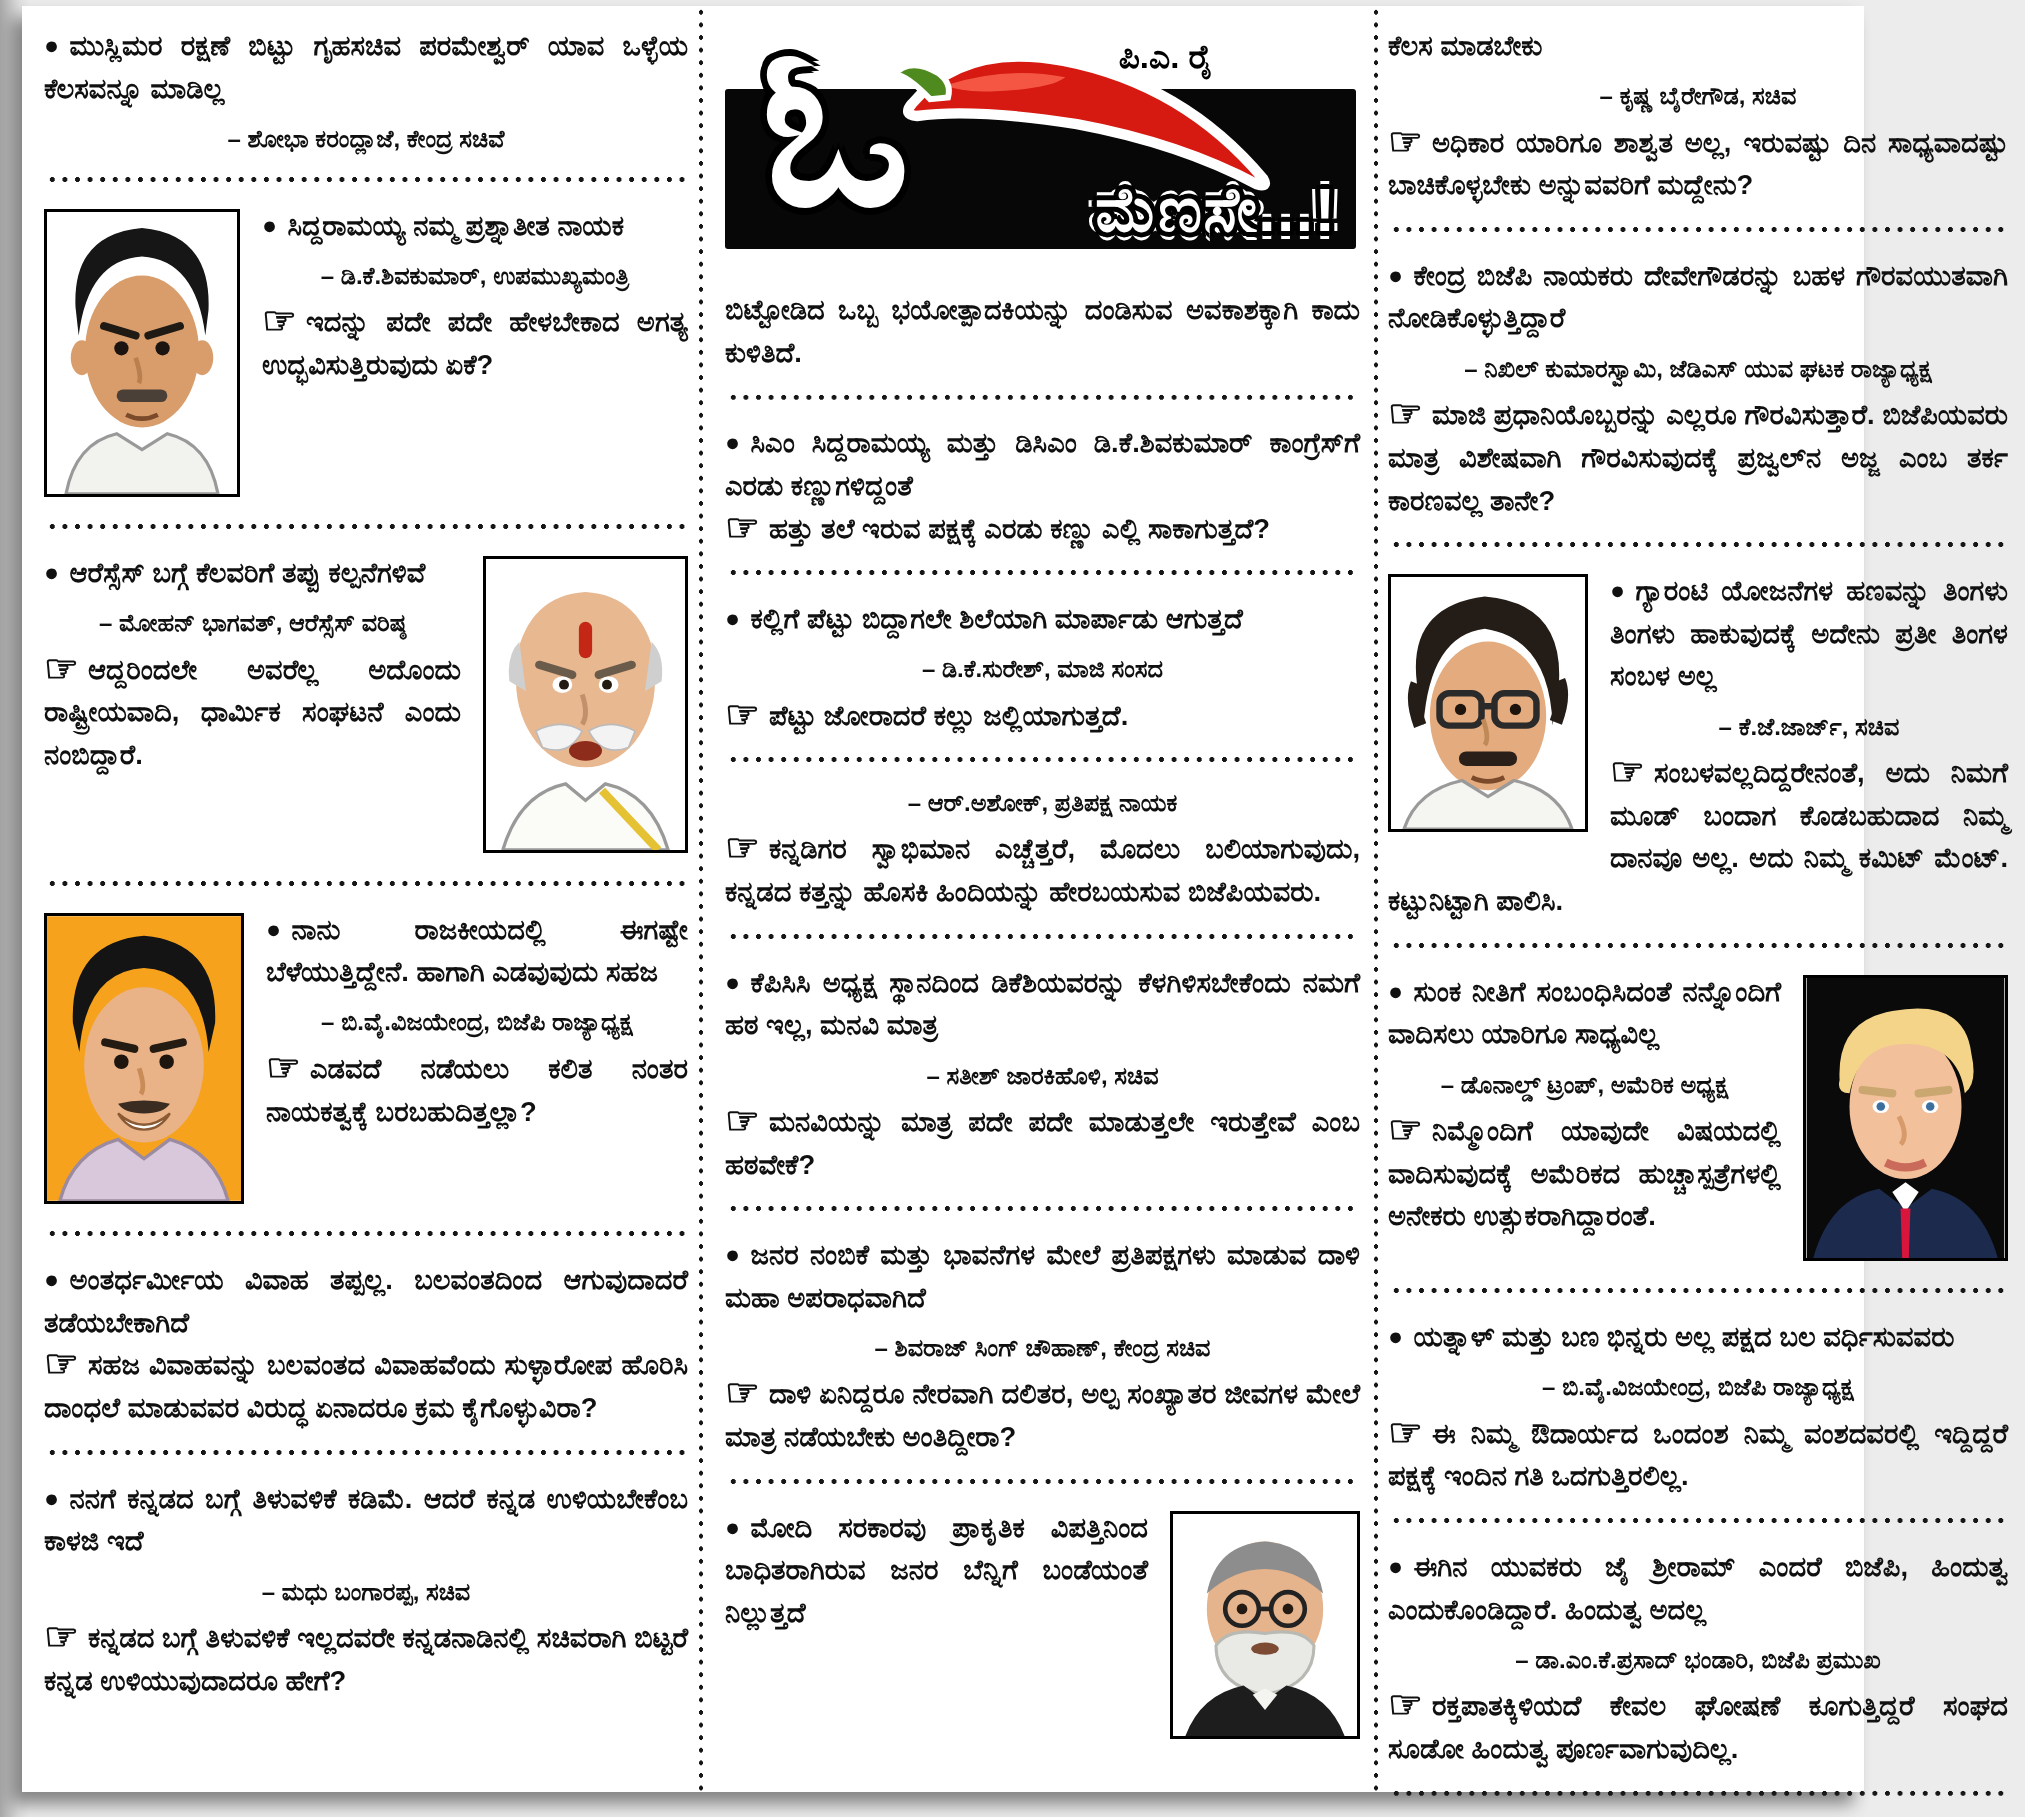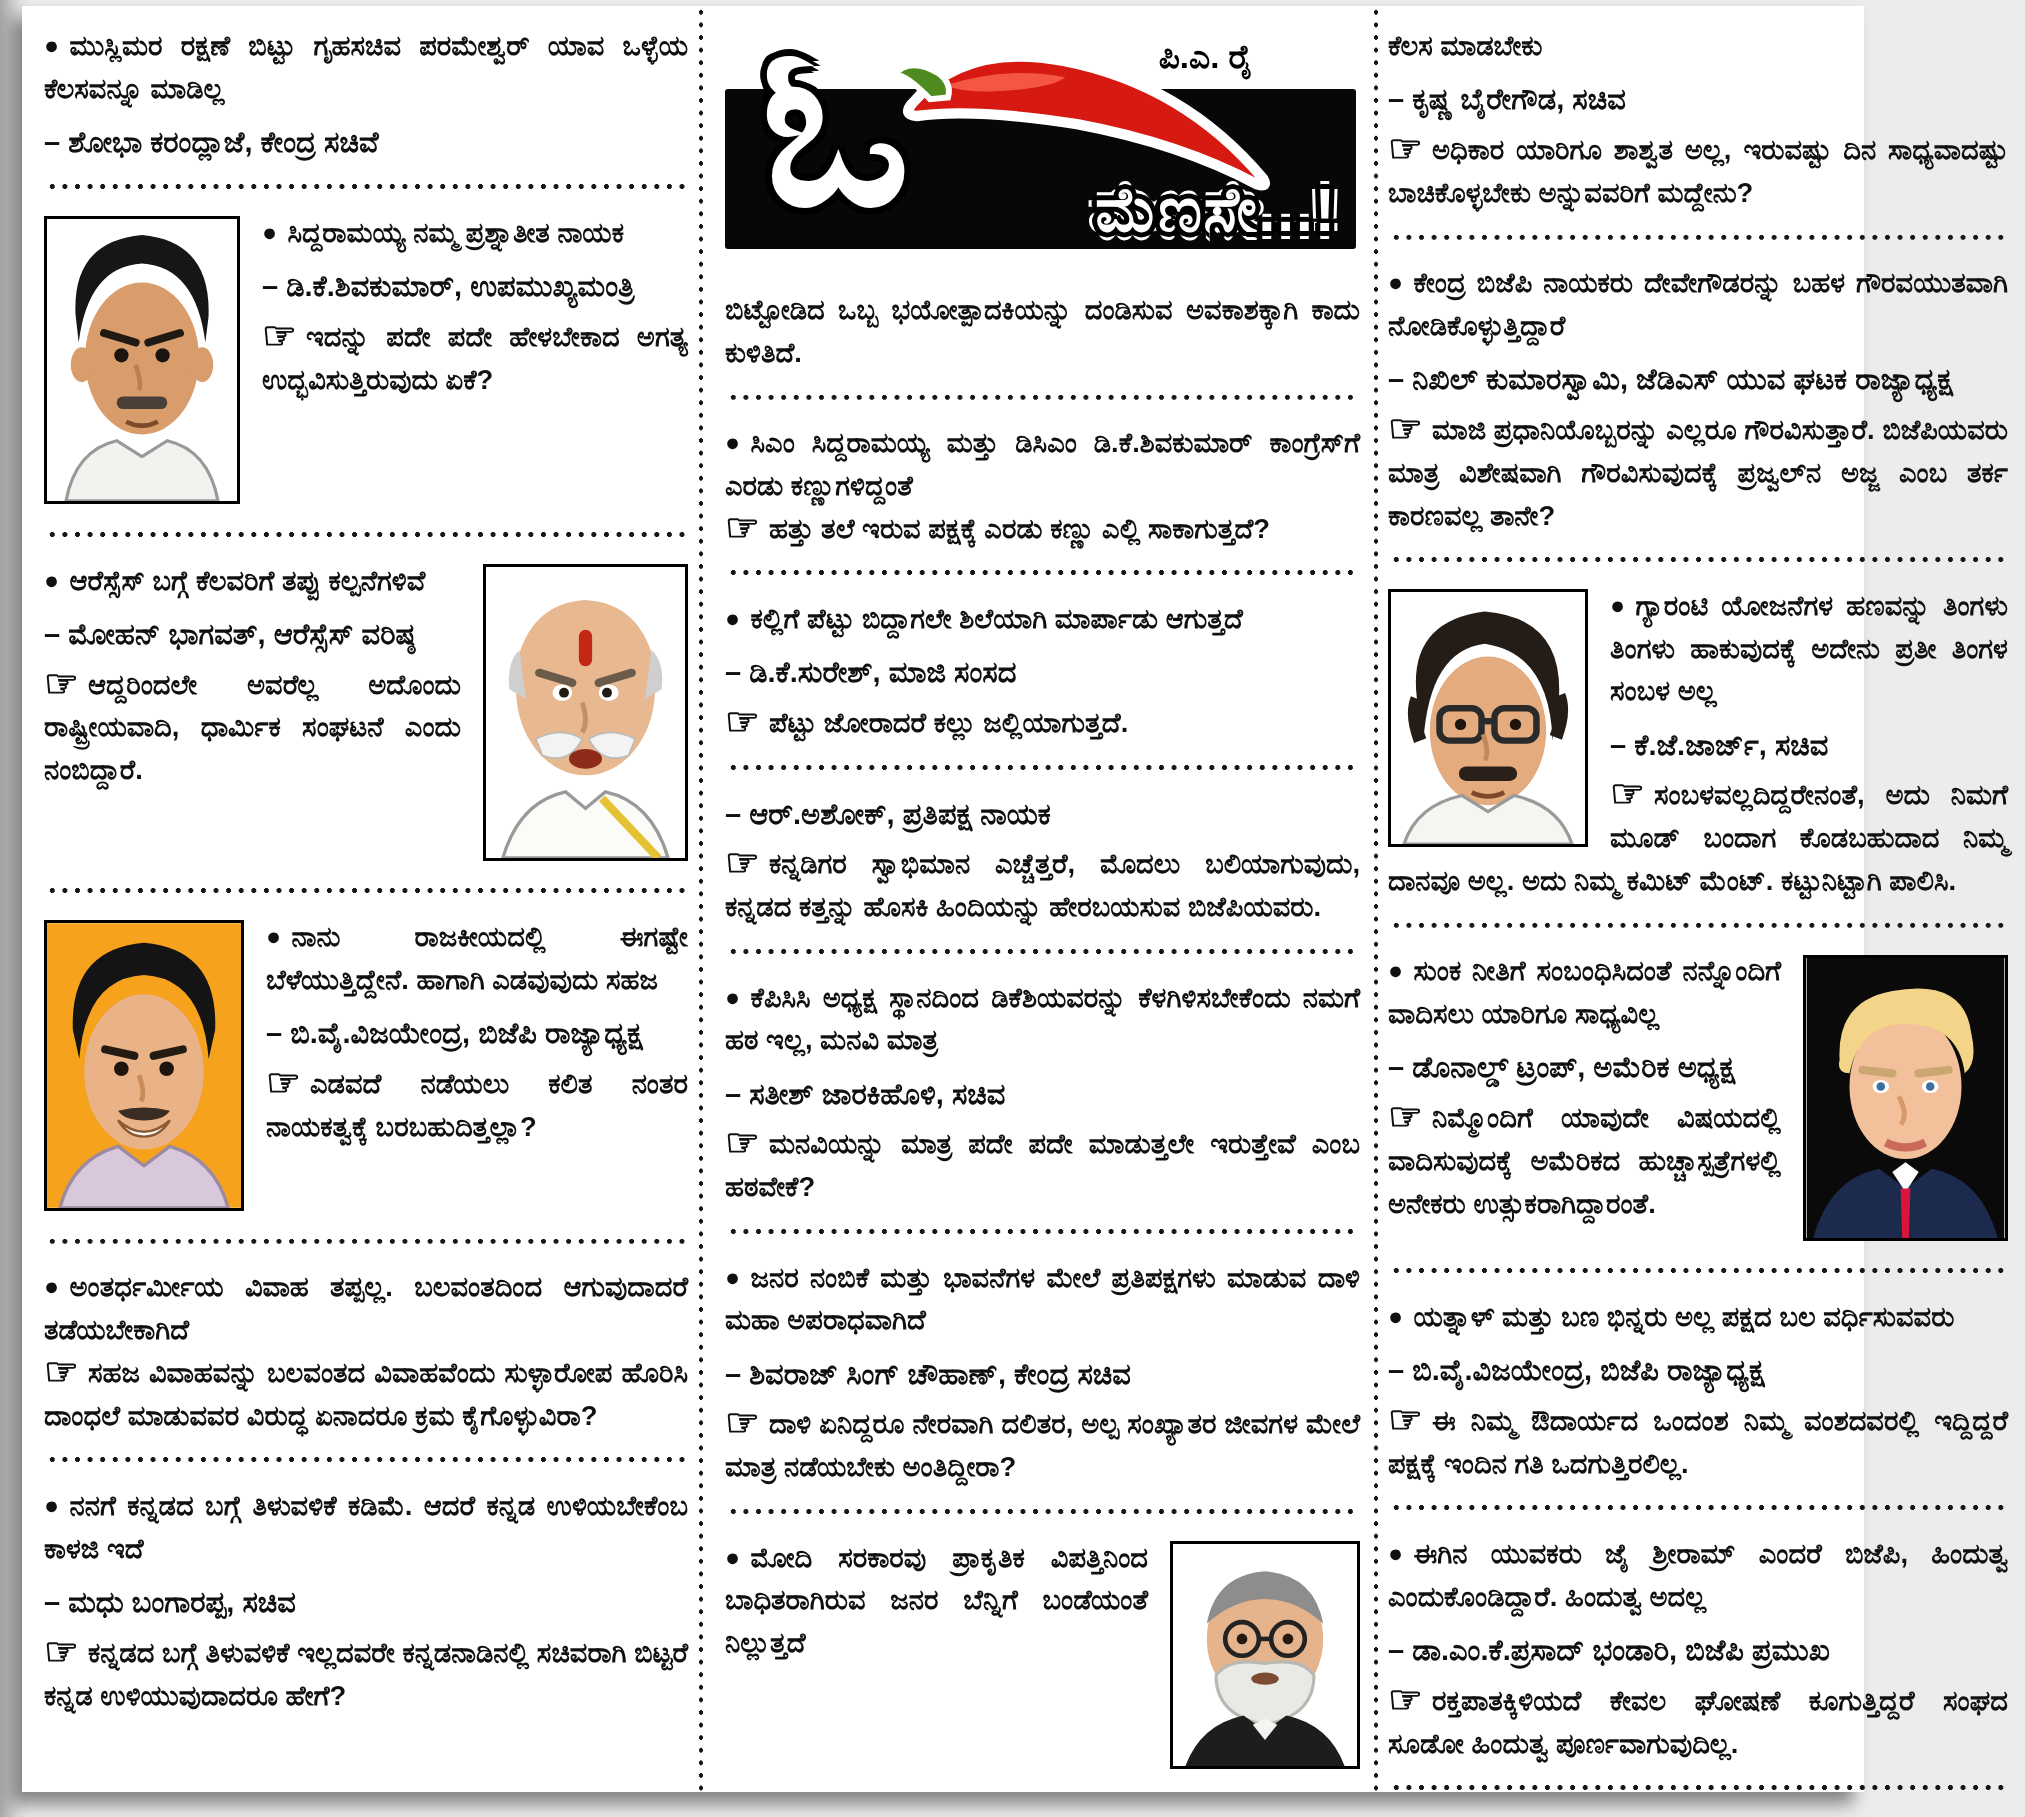--- a/index.html
+++ b/index.html
@@ -16,30 +16,30 @@
     background-size:6px 12.6px;background-repeat:repeat-y;}
   .vsep.v1{left:676px;}
   .vsep.v2{left:1351px;}
   .hsep{height:6.7px;margin:19px 1.5px 22px 1.5px;
     background-image:radial-gradient(circle 2.4px,#161616 95%,rgba(0,0,0,0) 100%);
     background-size:12.6px 6.7px;background-repeat:repeat-x;}
   .item{overflow:visible;}
   .item::after{content:"";display:block;clear:both;}
   p{margin:0;}
   .quote,.resp,.cont{font-size:27.4px;line-height:1.56;text-align:justify;}
-  .attr{font-size:29px;line-height:1.5;text-align:left;margin:10.4px 0 7.4px 0;}
+  .attr{font-size:24px;line-height:1.5;text-align:center;margin:10.4px 0 7.4px 0;}
   .bullet{display:inline-block;font-size:25px;margin-right:10.4px;transform:translateY(-1.5px);}
   .hand{display:inline-block;font-size:39px;line-height:0;margin-right:9px;transform:translateY(3px);}
   .portrait{border:3.7px solid #000;background:#fff;overflow:hidden;}
   .pl{float:left;margin:4.4px 22px 7.4px 0;}
   .pr{float:right;margin:4.4px 0 7.4px 22px;}
   .portrait svg{display:block;}
   
   .masthead{position:relative;height:245px;margin-bottom:19px;}
-  .mh-author{position:absolute;top:13.3px;left:62%;font-size:33px;color:#000;margin-left:40px;}
+  .mh-author{position:absolute;top:13.3px;left:62%;font-size:33px;color:#000;}
   .mh-band{position:absolute;left:0;right:4.4px;top:64px;height:160px;background:#070707;border-radius:3px;}
   .mh-o{position:absolute;left:36px;top:-74px;font-size:222px;line-height:222px;color:#ffffff;font-weight:700;
     text-shadow:-6.7px 0 #000,6.7px 0 #000,0 -6.7px #000,0 6.7px #000,-5.2px -5.2px #000,5.2px 5.2px #000,-5.2px 5.2px #000,5.2px -5.2px #000;}
   .mh-title{position:absolute;right:19px;bottom:3px;font-size:62px;color:#ffffff;font-weight:700;letter-spacing:1.5px;
     text-shadow:-5.2px 0 #000,5.2px 0 #000,0 -5.2px #000,0 5.2px #000,-3.7px -3.7px #000,3.7px 3.7px #000,-3.7px 3.7px #000,3.7px -3.7px #000,
     -8.2px 0 #fff,8.2px 0 #fff,0 8.2px #fff,0 -8.2px #fff;}
   .mh-chilli{position:absolute;left:159px;top:-50px;}
 </style>
 </head>
 <body>

